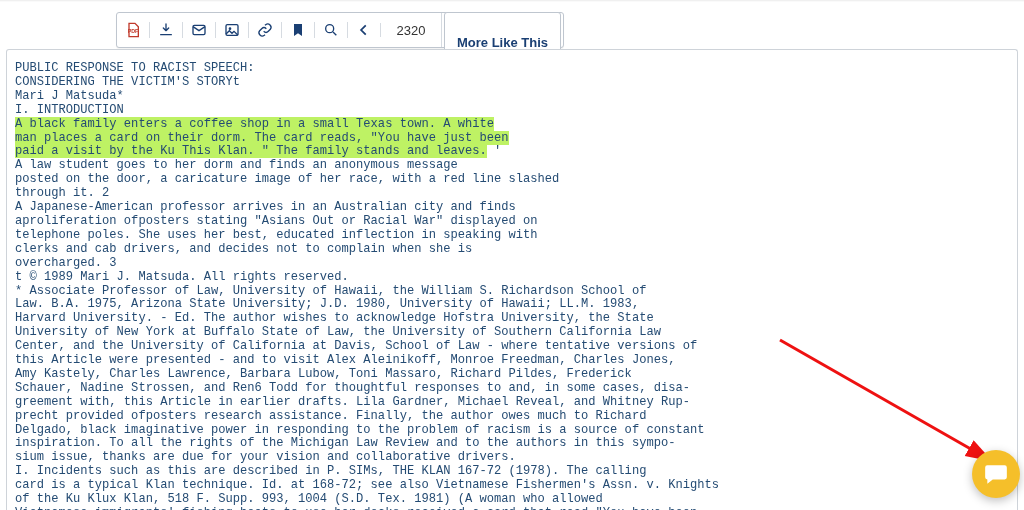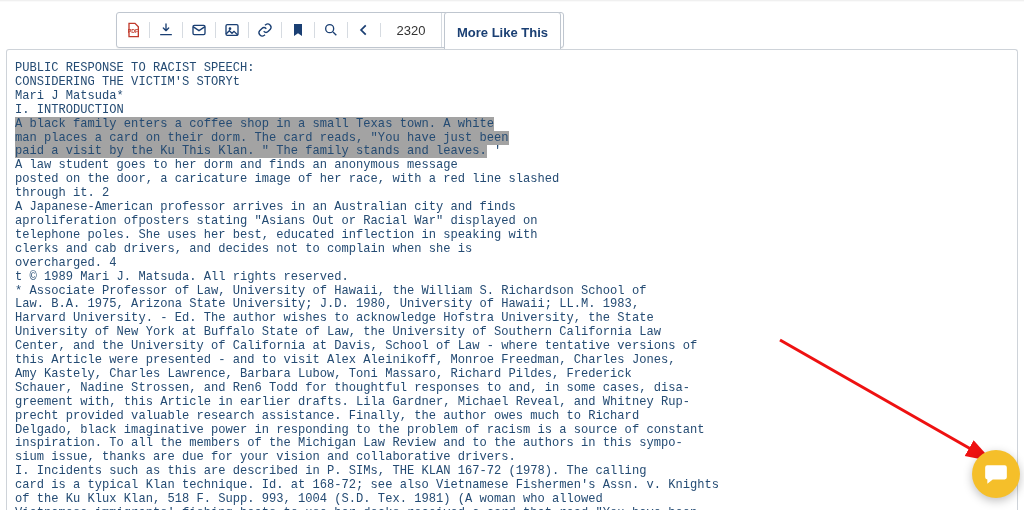--- a/index.html
+++ b/index.html
@@ -3,25 +3,25 @@
 <meta charset="utf-8">
 <style>
   html,body{margin:0;padding:0;width:1024px;height:510px;font-family:Arial,Helvetica,sans-serif;background:#fff;overflow:hidden;position:relative}
   .toolbar{position:absolute;left:116px;top:12px;height:34px;display:flex;align-items:center;border:1px solid #bfc6cf;border-radius:3px;background:#fff;box-shadow:0 1px 1px rgba(0,0,0,.05)}
   .tbtn{width:32px;display:flex;align-items:center;justify-content:center;border-right:1px solid #d6dbe1;color:#1a3f73;cursor:pointer;background:#fff}
   .tbtn svg{width:16px;height:16px;fill:#1a3f73}
   .tbtn.nav svg{width:14px;height:14px}
   .page-input{height:32px;border:none;border-right:1px solid #d6dbe1;width:56px;text-align:center;font-size:13px;color:#333;font-family:Arial;background:#fff}
   .page-dd{width:22px;display:flex;align-items:center;justify-content:center;border-right:1px solid #d6dbe1;color:#1a3f73;cursor:pointer}
   .page-dd svg{width:11px;height:11px;fill:#1a3f73}
-  .more-btn{position:absolute;left:444px;top:12px;height:34px;padding:12px 12px;border:1px solid #bfc6cf;border-radius:3px;background:#fff;color:#1a3f73;font-weight:700;font-size:13px;display:flex;align-items:flex-start;cursor:pointer;box-shadow:0 1px 1px rgba(0,0,0,.05)}
+  .more-btn{position:absolute;left:444px;top:12px;height:34px;padding:3px 12px;border:1px solid #bfc6cf;border-radius:3px;background:#fff;color:#1a3f73;font-weight:700;font-size:13px;display:flex;align-items:flex-end;cursor:pointer;box-shadow:0 1px 1px rgba(0,0,0,.05)}
 
   .doc-frame{position:absolute;left:6px;top:49px;right:6px;bottom:0;border:1px solid #ced3d9;border-bottom:none;border-radius:3px 3px 0 0;overflow:hidden;background:#fff}
   .doc-body{padding:12px 8px 8px 8px;font-family:"Courier New",Courier,monospace;font-size:12.1px;line-height:1.15;color:#244b73;white-space:pre}
-  .doc-body .sel{background:#a3a3a3}
+  .doc-body .sel{background:#bef264}
   
   .arrow{position:absolute;pointer-events:none}
   
   .chat-badge{position:absolute;right:4px;bottom:12px;width:48px;height:48px;border-radius:50%;background:#f5bf2a;display:flex;align-items:center;justify-content:center;box-shadow:0 3px 10px rgba(0,0,0,.25)}
   .chat-badge svg{width:26px;height:26px;fill:#fff}
   
   .wm-top{position:absolute;left:0;top:0;right:0;height:2px;background:linear-gradient(to bottom,rgba(0,0,0,.08),rgba(0,0,0,0))}
 </style>
 </head>
 <body>
@@ -112,34 +112,34 @@
 <span class="sel">A black family enters a coffee shop in a small Texas town. A white</span>
 <span class="sel">man places a card on their dorm. The card reads, "You have just been</span>
 <span class="sel">paid a visit by the Ku This Klan. " The family stands and leaves.</span><span> '</span>
 <span>A law student goes to her dorm and finds an anonymous message</span>
 <span>posted on the door, a caricature image of her race, with a red line slashed</span>
 <span>through it. 2</span>
 <span>A Japanese-American professor arrives in an Australian city and finds</span>
 <span>aproliferation ofposters stating "Asians Out or Racial War" displayed on</span>
 <span>telephone poles. She uses her best, educated inflection in speaking with</span>
 <span>clerks and cab drivers, and decides not to complain when she is</span>
-<span>overcharged. 4</span>
+<span>overcharged. 3</span>
 <span>t © 1989 Mari J. Matsuda. All rights reserved.</span>
 <span>* Associate Professor of Law, University of Hawaii, the William S. Richardson School of</span>
 <span>Law. B.A. 1975, Arizona State University; J.D. 1980, University of Hawaii; LL.M. 1983,</span>
 <span>Harvard University. - Ed. The author wishes to acknowledge Hofstra University, the State</span>
 <span>University of New York at Buffalo State of Law, the University of Southern California Law</span>
 <span>Center, and the University of California at Davis, School of Law - where tentative versions of</span>
 <span>this Article were presented - and to visit Alex Aleinikoff, Monroe Freedman, Charles Jones,</span>
 <span>Amy Kastely, Charles Lawrence, Barbara Lubow, Toni Massaro, Richard Pildes, Frederick</span>
 <span>Schauer, Nadine Strossen, and Ren6 Todd for thoughtful responses to and, in some cases, disa-</span>
 <span>greement with, this Article in earlier drafts. Lila Gardner, Michael Reveal, and Whitney Rup-</span>
-<span>precht provided valuable research assistance. Finally, the author owes much to Richard</span>
+<span>precht provided ofposters research assistance. Finally, the author owes much to Richard</span>
 <span>Delgado, black imaginative power in responding to the problem of racism is a source of constant</span>
-<span>inspiration. To all the members of the Michigan Law Review and to the authors in this sympo-</span>
+<span>inspiration. To all the rights of the Michigan Law Review and to the authors in this sympo-</span>
 <span>sium issue, thanks are due for your vision and collaborative drivers.</span>
 <span>I. Incidents such as this are described in P. SIMs, THE KLAN 167-72 (1978). The calling</span>
 <span>card is a typical Klan technique. Id. at 168-72; see also Vietnamese Fishermen's Assn. v. Knights</span>
 <span>of the Ku Klux Klan, 518 F. Supp. 993, 1004 (S.D. Tex. 1981) (A woman who allowed</span>
 <span>Vietnamese immigrants' fishing boats to use her docks received a card that read "You have been</span></div>
 </div>
 
 <svg class="arrow" style="left:770px;top:330px" width="250" height="150">
   <defs>
     <marker id="ah" markerWidth="10" markerHeight="10" refX="8" refY="3" orient="auto">

